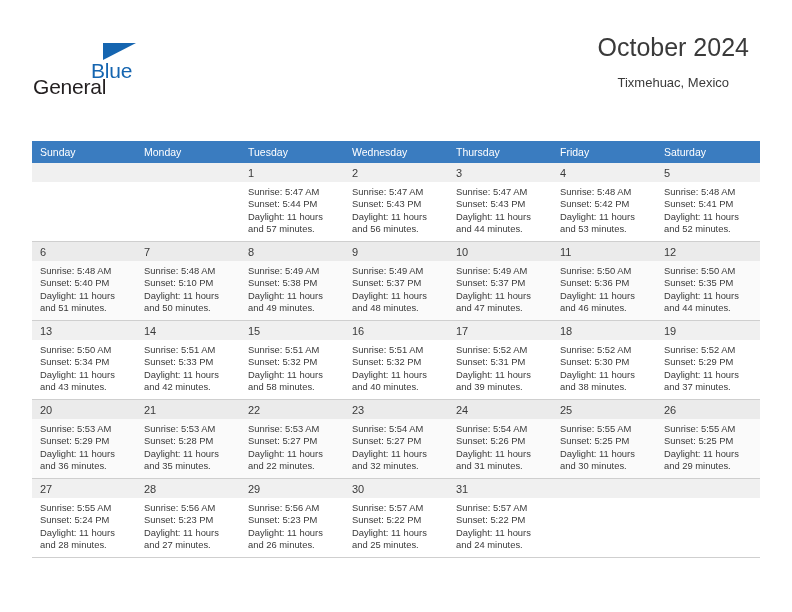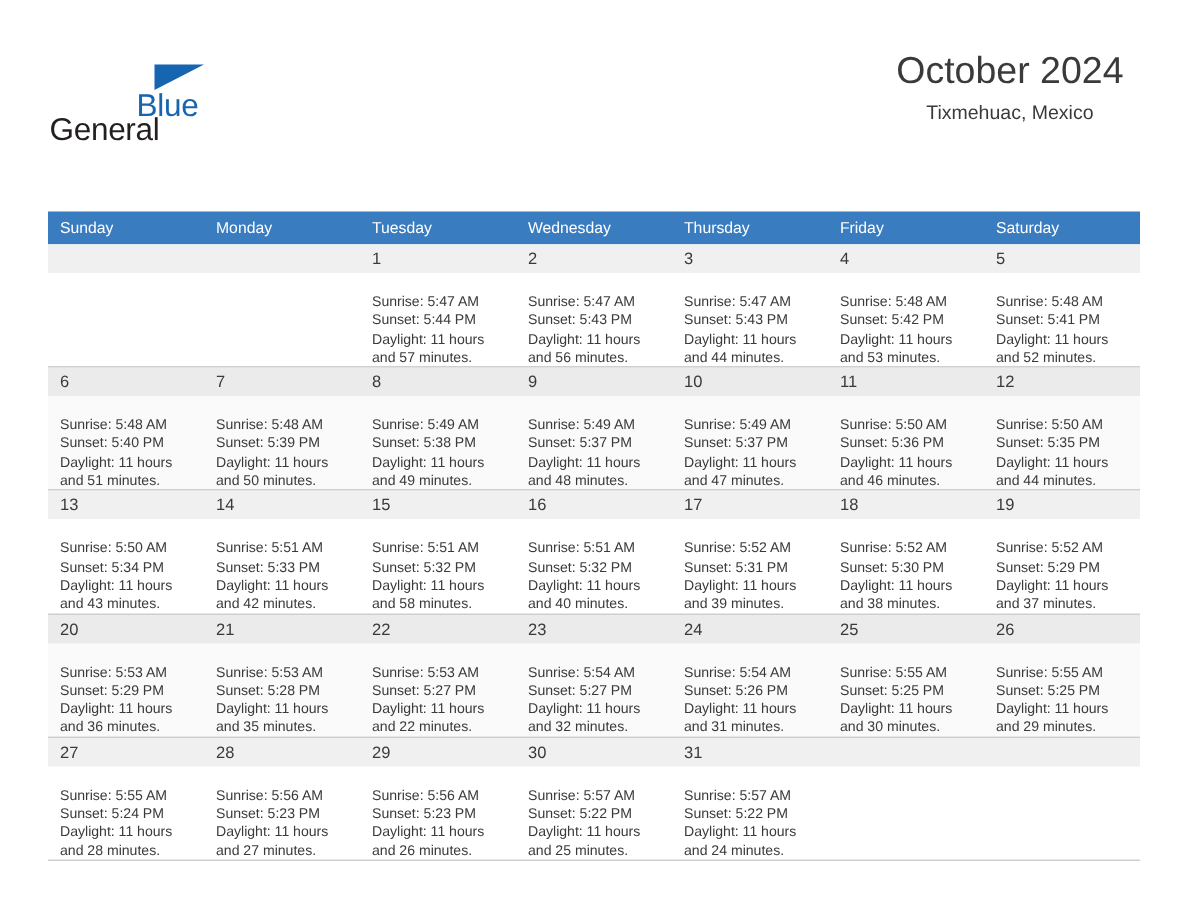--- a/index.html
+++ b/index.html
@@ -74,21 +74,21 @@
     font-size: 25px;
     color: #3a3a3a;
     font-weight: normal;
     line-height: 30px;
     white-space: nowrap;
   }
   .cal-subtitle {
     font-size: 13px;
     color: #3a3a3a;
     line-height: 18px;
-    margin-top: 4px;
+    margin-top: 12px;
     white-space: nowrap;
   }
 
   
   .calendar {
     position: absolute;
     left: 32px;
     top: 104px;
     width: 728px;
     border-collapse: collapse;
@@ -125,21 +125,21 @@
     height: 13px;
   }
   tr.alt .daynum {
     background: #ebebeb;
   }
   .daynum.empty {
     background: #f0f0f0;
     color: transparent;
   }
   .info {
-    padding: 13px 6px 0 8px;
+    padding: 4px 6px 0 8px;
     font-size: 9.4px;
     line-height: 12.3px;
     color: #3a3a3a;
   }
   .info div {
     white-space: nowrap;
   }
   .cell-empty .daynum {
     background: #f0f0f0;
   }
@@ -234,21 +234,21 @@
               <div>Sunrise: 5:48 AM</div>
               <div>Sunset: 5:40 PM</div>
               <div>Daylight: 11 hours</div>
               <div>and 51 minutes.</div>
             </div>
           </td>
           <td>
             <div class="daynum">7</div>
             <div class="info">
               <div>Sunrise: 5:48 AM</div>
-              <div>Sunset: 5:39 PM</div>
+              <div>Sunset: 5:10 PM</div>
               <div>Daylight: 11 hours</div>
               <div>and 50 minutes.</div>
             </div>
           </td>
           <td>
             <div class="daynum">8</div>
             <div class="info">
               <div>Sunrise: 5:49 AM</div>
               <div>Sunset: 5:38 PM</div>
               <div>Daylight: 11 hours</div>

